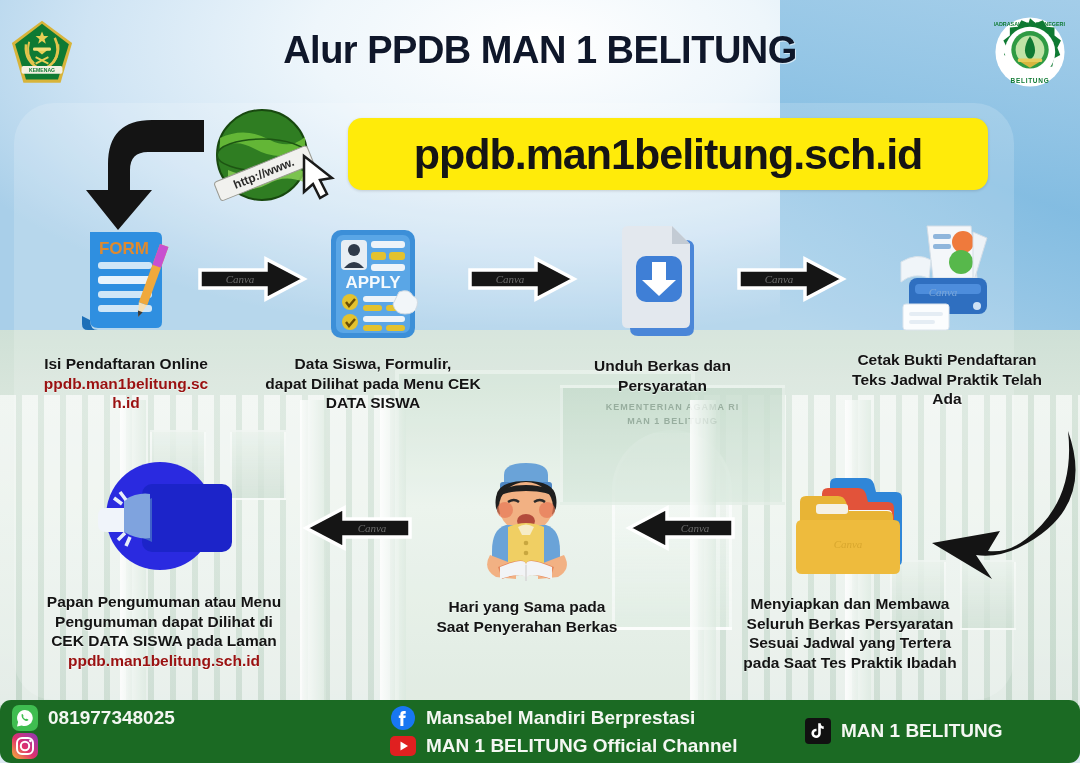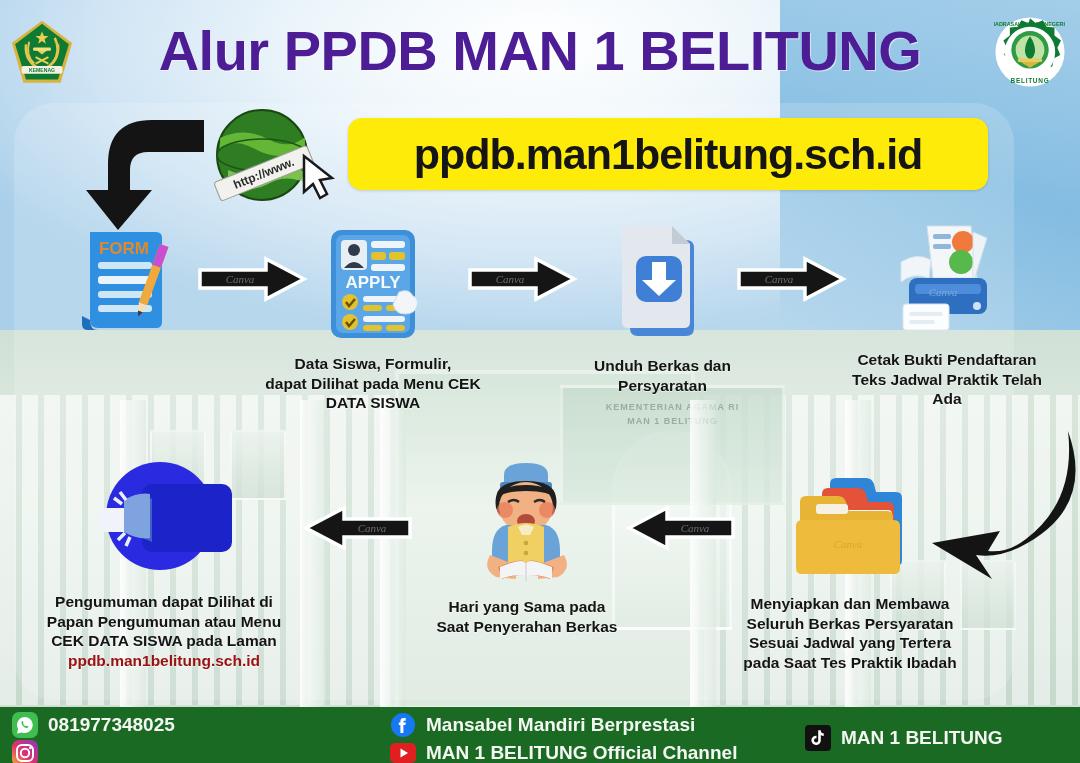--- a/index.html
+++ b/index.html
@@ -71,21 +71,21 @@
       linear-gradient(180deg,#c8dccf,#dcead f);
     opacity:.75;
   }
 
   
   .header {
     position:absolute; left:0; top:0; width:1080px; height:100px;
     display:flex; align-items:center; justify-content:center;
   }
   .title {
-    font-size:56px; font-weight:bold; color:#4c1d95;
+    font-size:38px; font-weight:bold; color:#0f172a;
     letter-spacing:-0.5px;
     font-family:"Liberation Sans", sans-serif;
     text-shadow:1px 1px 0 rgba(255,255,255,.6);
     white-space:nowrap;
   }
   
   .logo-kemenag {
     position:absolute; left:10px; top:18px; width:64px; height:68px;
   }
   .logo-man {
@@ -123,22 +123,23 @@
   .cap-red { color:#9a1111; font-weight:bold; }
 
   
   .arrow-h { position:absolute; width:112px; height:46px; }
 
   
   .curve-arrow { position:absolute; left:918px; top:425px; width:160px; height:160px; }
 
   
   .footer {
-    position:absolute; left:0; bottom:0; width:1080px; height:56px;
+    position:absolute; left:0; bottom:0; width:1080px; height:63px;
     background:#1b6a23;
+    border-radius:11px;
   }
   .fcol { position:absolute; top:5px; }
   .frow { display:flex; align-items:center; height:26px; margin-bottom:2px; }
   .frow .ficon { width:26px; height:26px; margin-right:10px; flex:0 0 26px; }
   .frow .ftxt { font-size:19px; font-weight:bold; color:#f4f7f2; white-space:nowrap; }
   .fcol.c1 { left:12px; }
   .fcol.c2 { left:390px; }
   .fcol.c3 { left:805px; top:18px; }
 </style>
 </head>
@@ -233,20 +234,25 @@
       <rect x="22" y="48" width="54" height="8" rx="3" fill="#e8f3fc"></rect>
       <rect x="22" y="63" width="54" height="7" rx="3" fill="#cfe6f7"></rect>
       <rect x="22" y="77" width="54" height="7" rx="3" fill="#cfe6f7"></rect>
       <g transform="rotate(20 78 50)">
         <rect x="72" y="16" width="9" height="62" fill="#f0a93c"></rect>
         <rect x="72" y="16" width="9" height="22" fill="#c84fd0"></rect>
         <polygon points="72,78 81,78 76.5,92" fill="#f7dfb3"></polygon>
         <polygon points="74,86 79,86 76.5,92" fill="#3b3b3b"></polygon>
       </g>
     </svg>
+    <div class="cap" style="margin-top:10px;">
+      <div>Isi Pendaftaran Online</div>
+      <div class="cap-red">ppdb.man1belitung.sc</div>
+      <div class="cap-red">h.id</div>
+    </div>
   </div>
 
   <svg class="arrow-h" style="left:196px; top:256px;" viewBox="0 0 112 46">
     <path d="M4 14 L70 14 L70 3 L108 23 L70 43 L70 32 L4 32 z" fill="#151515" stroke="#ffffff" stroke-width="3.5"></path>
     <text x="44" y="27" font-size="11" text-anchor="middle" fill="#6d6d6d" font-style="italic" font-family="Liberation Serif, serif">Canva</text>
   </svg>
 
   <div class="step" style="left:248px; top:228px; width:250px;">
     <svg class="art" width="96" height="112" viewBox="0 0 96 112">
       <rect x="6" y="2" width="84" height="108" rx="10" fill="#3c8fd8"></rect>
@@ -399,22 +405,22 @@
   <div class="step" style="left:34px; top:462px; width:260px;">
     <svg class="art" width="160" height="122" viewBox="0 0 160 122">
       <circle cx="76" cy="54" r="54" fill="#2a2ae0"></circle>
       <rect x="58" y="22" width="90" height="68" rx="10" fill="#1c24c9"></rect>
       <path d="M46 46 l22 -10 l0 44 l-22 -10z" fill="#3f62c9"></path>
       <path d="M14 54 q0 -8 8 -8 h26 v24 h-26 q-8 0 -8 -8z" fill="#f0f4fa"></path>
       <path d="M40 38 q14 -8 26 -6 l0 44 q-12 2 -26 -6z" fill="#7fa3de"></path>
       <path d="M36 30 l6 8 M30 36 l8 6 M34 78 l7 -7 M42 84 l4 -9" stroke="#e8eefa" stroke-width="3.5" fill="none"></path>
     </svg>
     <div class="cap" style="margin-top:4px;">
+      <div>Papan Pengumuman atau Menu</div>
       <div>Pengumuman dapat Dilihat di</div>
-      <div>Papan Pengumuman atau Menu</div>
       <div>CEK DATA SISWA pada Laman</div>
       <div class="cap-red">ppdb.man1belitung.sch.id</div>
     </div>
   </div>
 
   <div class="footer">
 
     <div class="fcol c1">
       <div class="frow">
         <svg class="ficon" viewBox="0 0 26 26">

